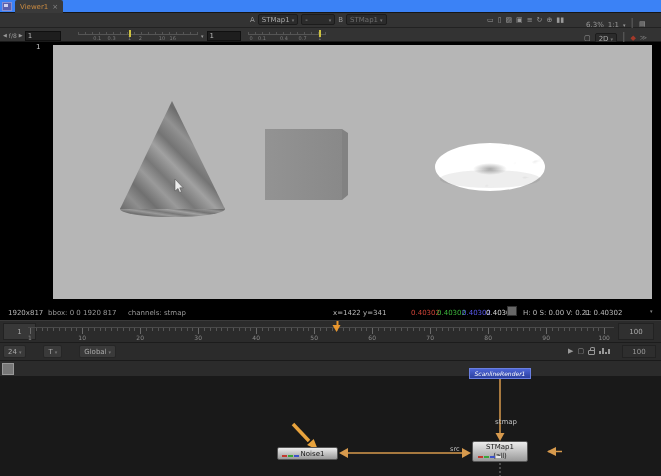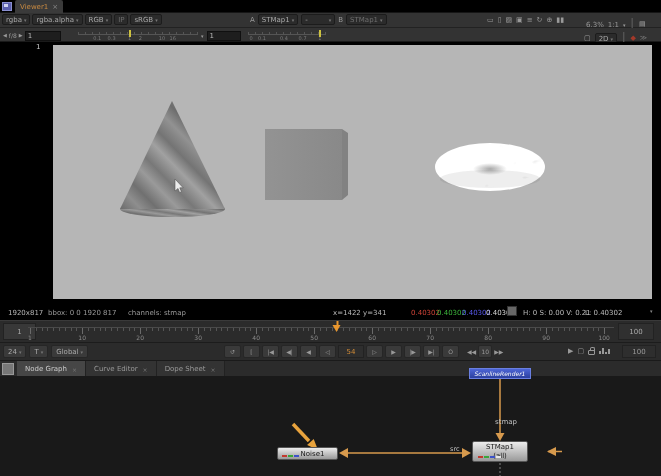--- a/index.html
+++ b/index.html
@@ -1,21 +1,21 @@
 <!DOCTYPE html>
 <html><head>
 <meta charset="utf-8">
 <style>
   html,body{margin:0;padding:0;background:#111}
   *{box-sizing:border-box}
   #root{position:relative;width:661px;height:476px;background:#232323;overflow:hidden;
         font-family:"DejaVu Sans",sans-serif;color:#aaa}
   .abs{position:absolute}
   
-  .titlebar{left:0;top:0;width:661px;height:13px;background:#000000;border-bottom:1px solid #161616}
+  .titlebar{left:0;top:0;width:661px;height:13px;background:#3b82f6;border-bottom:1px solid #161616}
   .app-icon{position:absolute;left:2px;top:2px;width:10px;height:9px;background:#5a5fae;border:1px solid #8a8fd0}
   .app-icon:after{content:"";position:absolute;left:1px;top:1px;width:4px;height:3px;background:#cfd2f0}
   .viewer-tab{position:absolute;left:15px;top:0;height:13px;padding:0 5px;background:#3a3a3a;
               border-radius:2px 2px 0 0;display:flex;align-items:center;gap:4px;
               font-size:7px;color:#c98a41}
   .tab-close{color:#888;font-size:7px}
   
   .row1{left:0;top:13px;width:661px;height:15px;background:#333;border-bottom:1px solid #222}
   .row2{left:0;top:28px;width:661px;height:14px;background:#333;border-bottom:1px solid #1a1a1a}
   .dd{display:inline-flex;align-items:center;gap:2px;height:11px;padding:0 3px;background:#2b2b2b;
@@ -96,41 +96,20 @@
 
   <div class="abs titlebar">
     <div class="app-icon"></div>
     <div class="viewer-tab">
       <span>Viewer1</span>
       <span class="tab-close">×</span>
     </div>
   </div>
 
   <div class="abs row1">
-    <div class="abs" style="left:2px;top:1px;display:flex;gap:2px">
-      <span class="dd">
-          <span>rgba</span>
-          <span class="caret">▾</span>
-        </span>
-      <span class="dd">
-          <span>rgba.alpha</span>
-          <span class="caret">▾</span>
-        </span>
-      <span class="dd">
-          <span>RGB</span>
-          <span class="caret">▾</span>
-        </span>
-      <span class="dd dim">
-          <span>IP</span>
-        </span>
-      <span class="dd">
-          <span>sRGB</span>
-          <span class="caret">▾</span>
-        </span>
-    </div>
     <div class="abs" style="left:250px;top:1px;display:flex;gap:3px;align-items:center">
       <span class="lab">A</span>
       <span class="dd">
           <span>STMap1</span>
           <span class="caret">▾</span>
         </span>
       <span class="dd" style="width:34px;justify-content:space-between">
           <span>-</span>
           <span class="caret">▾</span>
         </span>
@@ -386,81 +365,50 @@
         <span class="tlabel" style="left: 402.2px;">70</span>
         <span class="tlabel" style="left: 460.2px;">80</span>
         <span class="tlabel" style="left: 518.2px;">90</span>
         <span class="tlabel" style="left: 576.2px;">100</span>
         <div class="ph" style="left: 309.4px;"></div>
       </div>
     <div class="tl-field" style="left:618px;width:36px;background:#303030">100</div>
   </div>
 
   <div class="abs transport">
-    <div class="abs" style="left:3px;top:2px;display:flex;gap:3px">
+    <div class="abs" style="left:3px;top:2px;display:flex;gap:17px">
       <span class="tbox">
           <span>24</span>
           <span class="caret" style="font-size:5px;color:#777">▾</span>
         </span>
       <span class="tbox">
           <span>T</span>
           <span class="caret" style="font-size:5px;color:#777">▾</span>
         </span>
       <span class="tbox">
           <span>Global</span>
           <span class="caret" style="font-size:5px;color:#777">▾</span>
         </span>
     </div>
-    <div class="pcluster" id="play-cluster">
-        <span class="pbtn">↺</span>
-        <span class="pbtn">[</span>
-        <span class="pbtn">|◀</span>
-        <span class="pbtn">◀|</span>
-        <span class="pbtn">◀</span>
-        <span class="pbtn">◁</span>
-        <span class="framebox">54</span>
-        <span class="pbtn">▷</span>
-        <span class="pbtn">▶</span>
-        <span class="pbtn">|▶</span>
-        <span class="pbtn">▶|</span>
-        <span class="pbtn">O</span>
-        <span class="lab" style="font-size: 6px; margin-left: 6px;">◀◀</span>
-        <span class="pbtn" style="width: 14px;">10</span>
-        <span class="lab" style="font-size: 6px;">▶▶</span>
-      </div>
     <div class="rcluster">
       <span>▶</span>
       <span>▢</span>
       <i class="lock"></i>
       <span class="bars">
           <i style="height:3px"></i>
           <i style="height:6px"></i>
           <i style="height:2px"></i>
           <i style="height:5px"></i>
         </span>
     </div>
     <div class="endfield">100</div>
   </div>
 
   <div class="abs tabsbar">
     <div class="pane-icon"></div>
-    <div class="tabs" id="panel-tabs">
-        <div class="ptab active">
-          <span>Node Graph</span>
-          <span class="x">×</span>
-        </div>
-        <div class="ptab">
-          <span>Curve Editor</span>
-          <span class="x">×</span>
-        </div>
-        <div class="ptab">
-          <span>Dope Sheet</span>
-          <span class="x">×</span>
-        </div>
-      </div>
   </div>
 
   <div class="abs nodegraph"></div>
 
   <svg class="abs" style="left:0;top:360px;z-index:5;pointer-events:none" width="661" height="116">
 
     <line x1="500" y1="19" x2="500" y2="76" stroke="#d79a4d" stroke-width="1.5"></line>
     <polygon points="495.5,73 504.5,73 500,81" fill="#d79a4d"></polygon>
 
     <line x1="341" y1="93" x2="464" y2="93" stroke="#d79a4d" stroke-width="1.5"></line>

